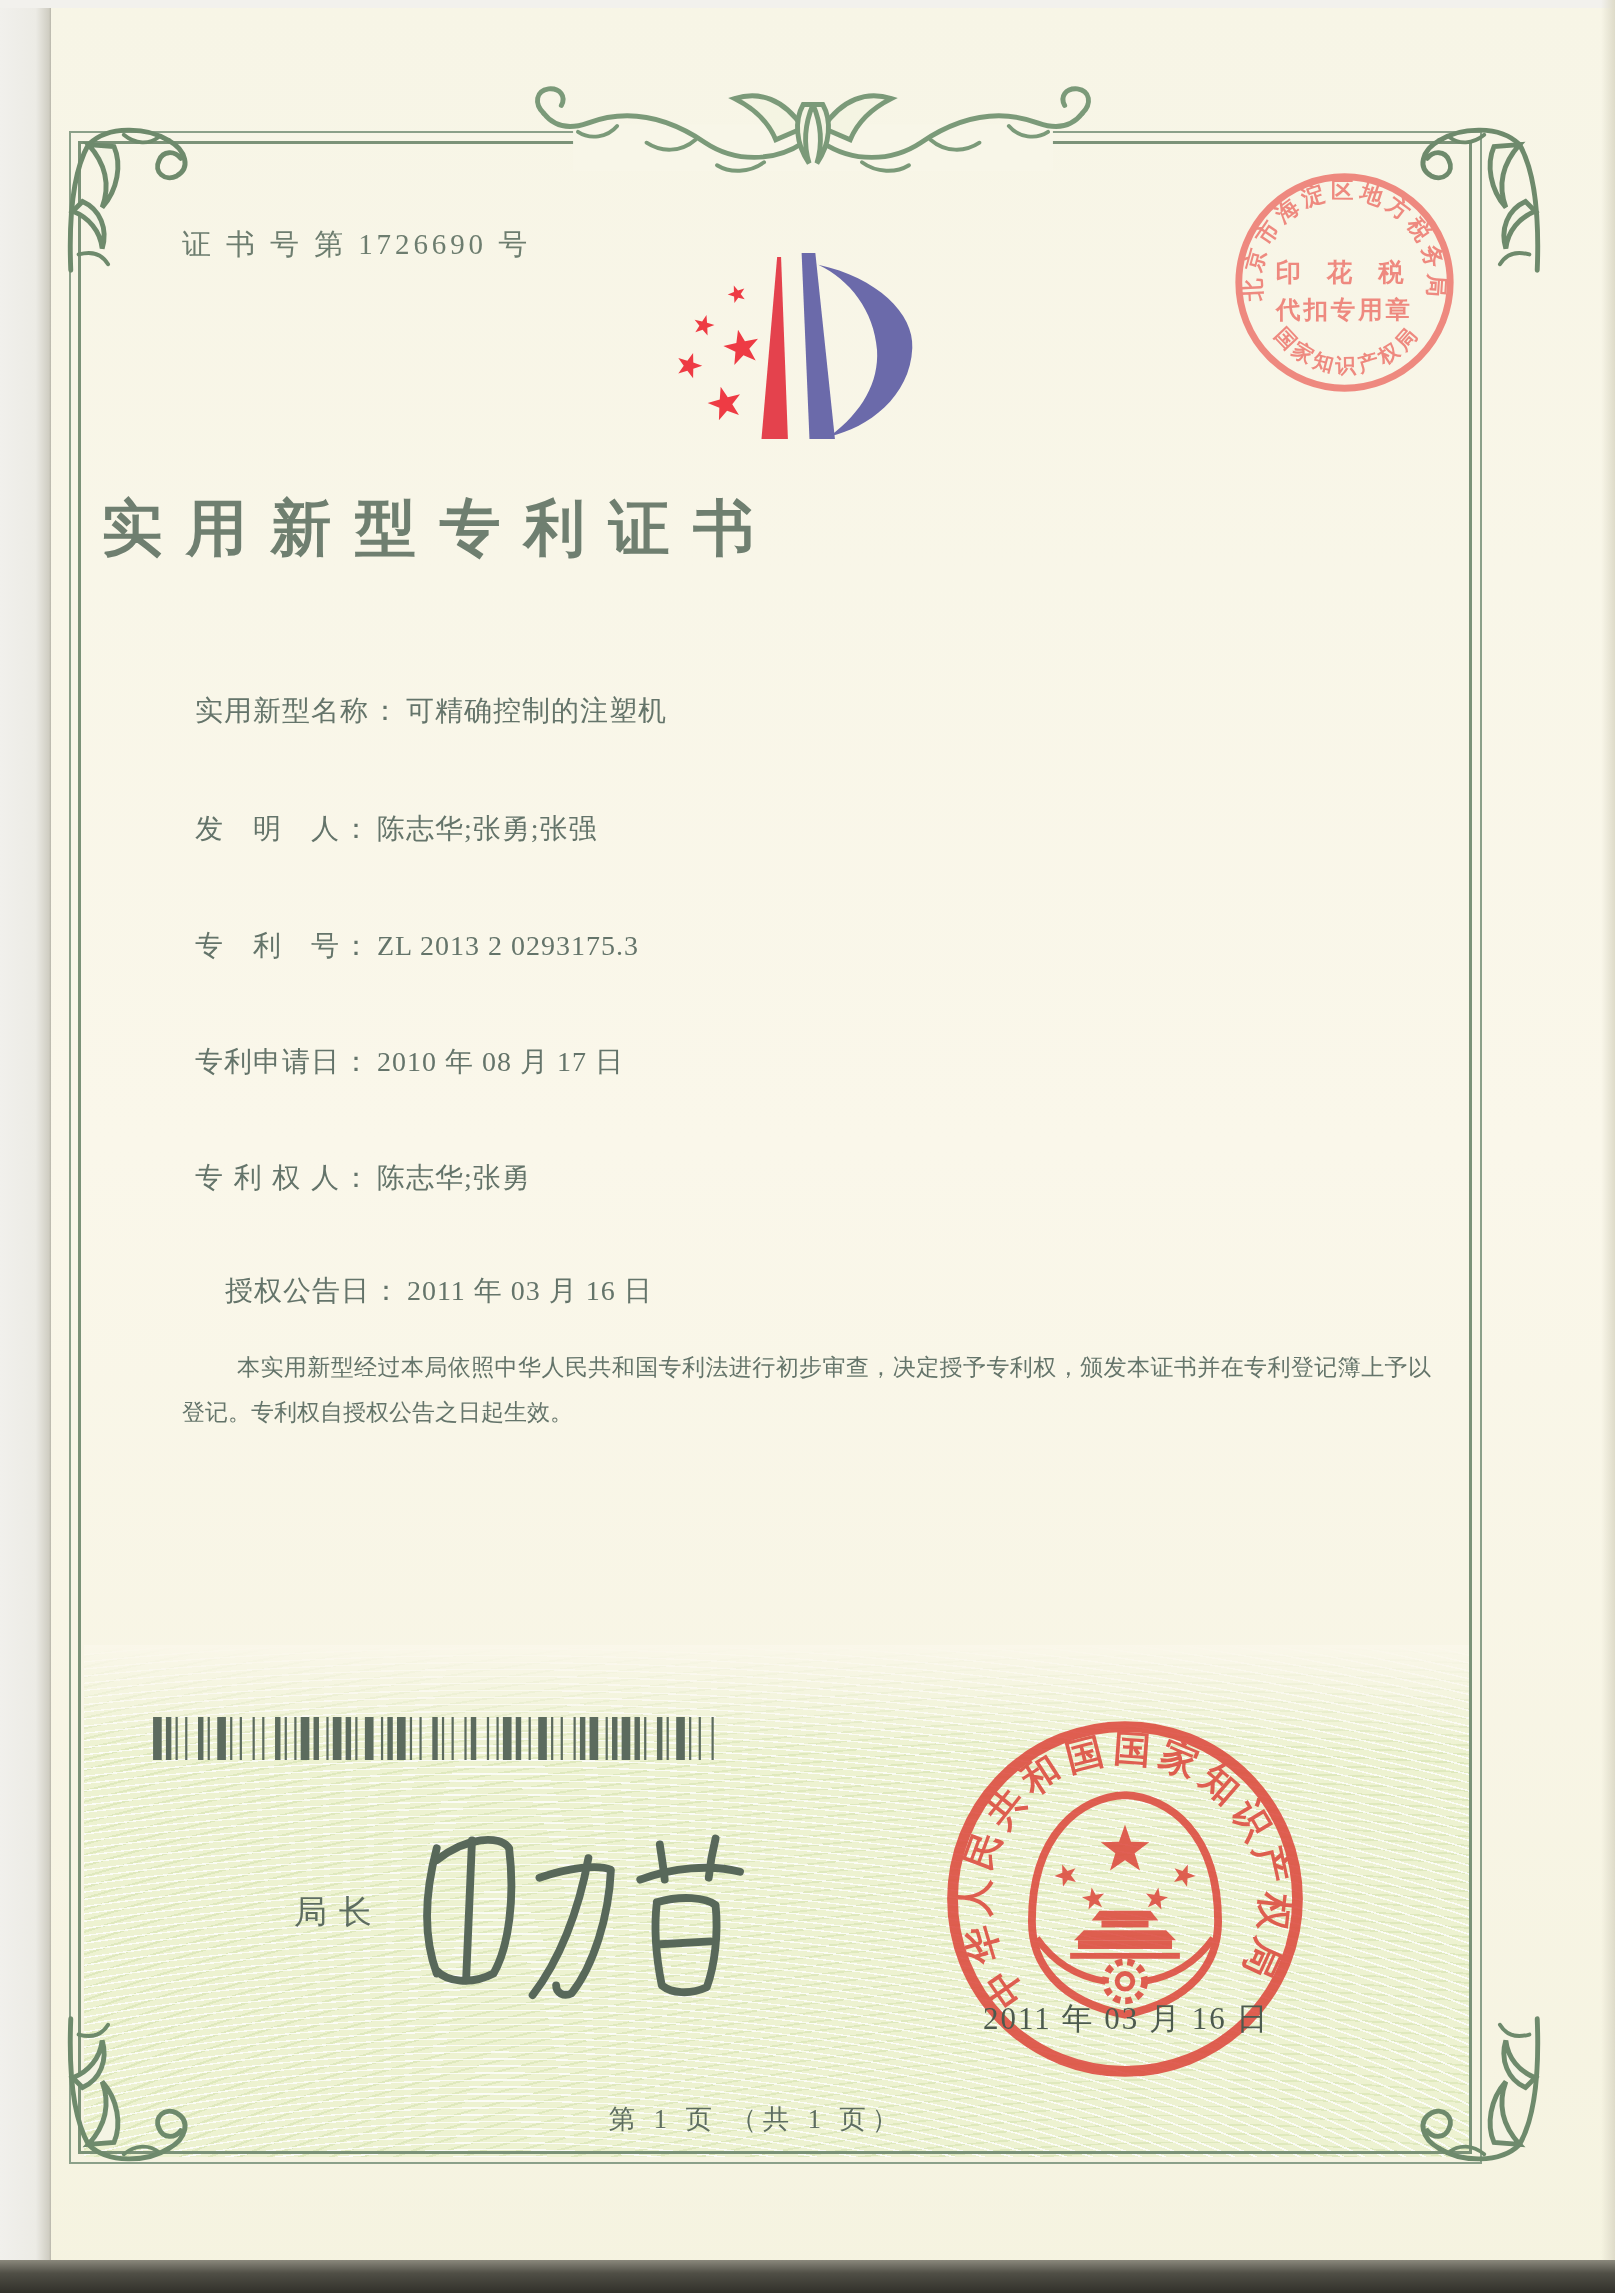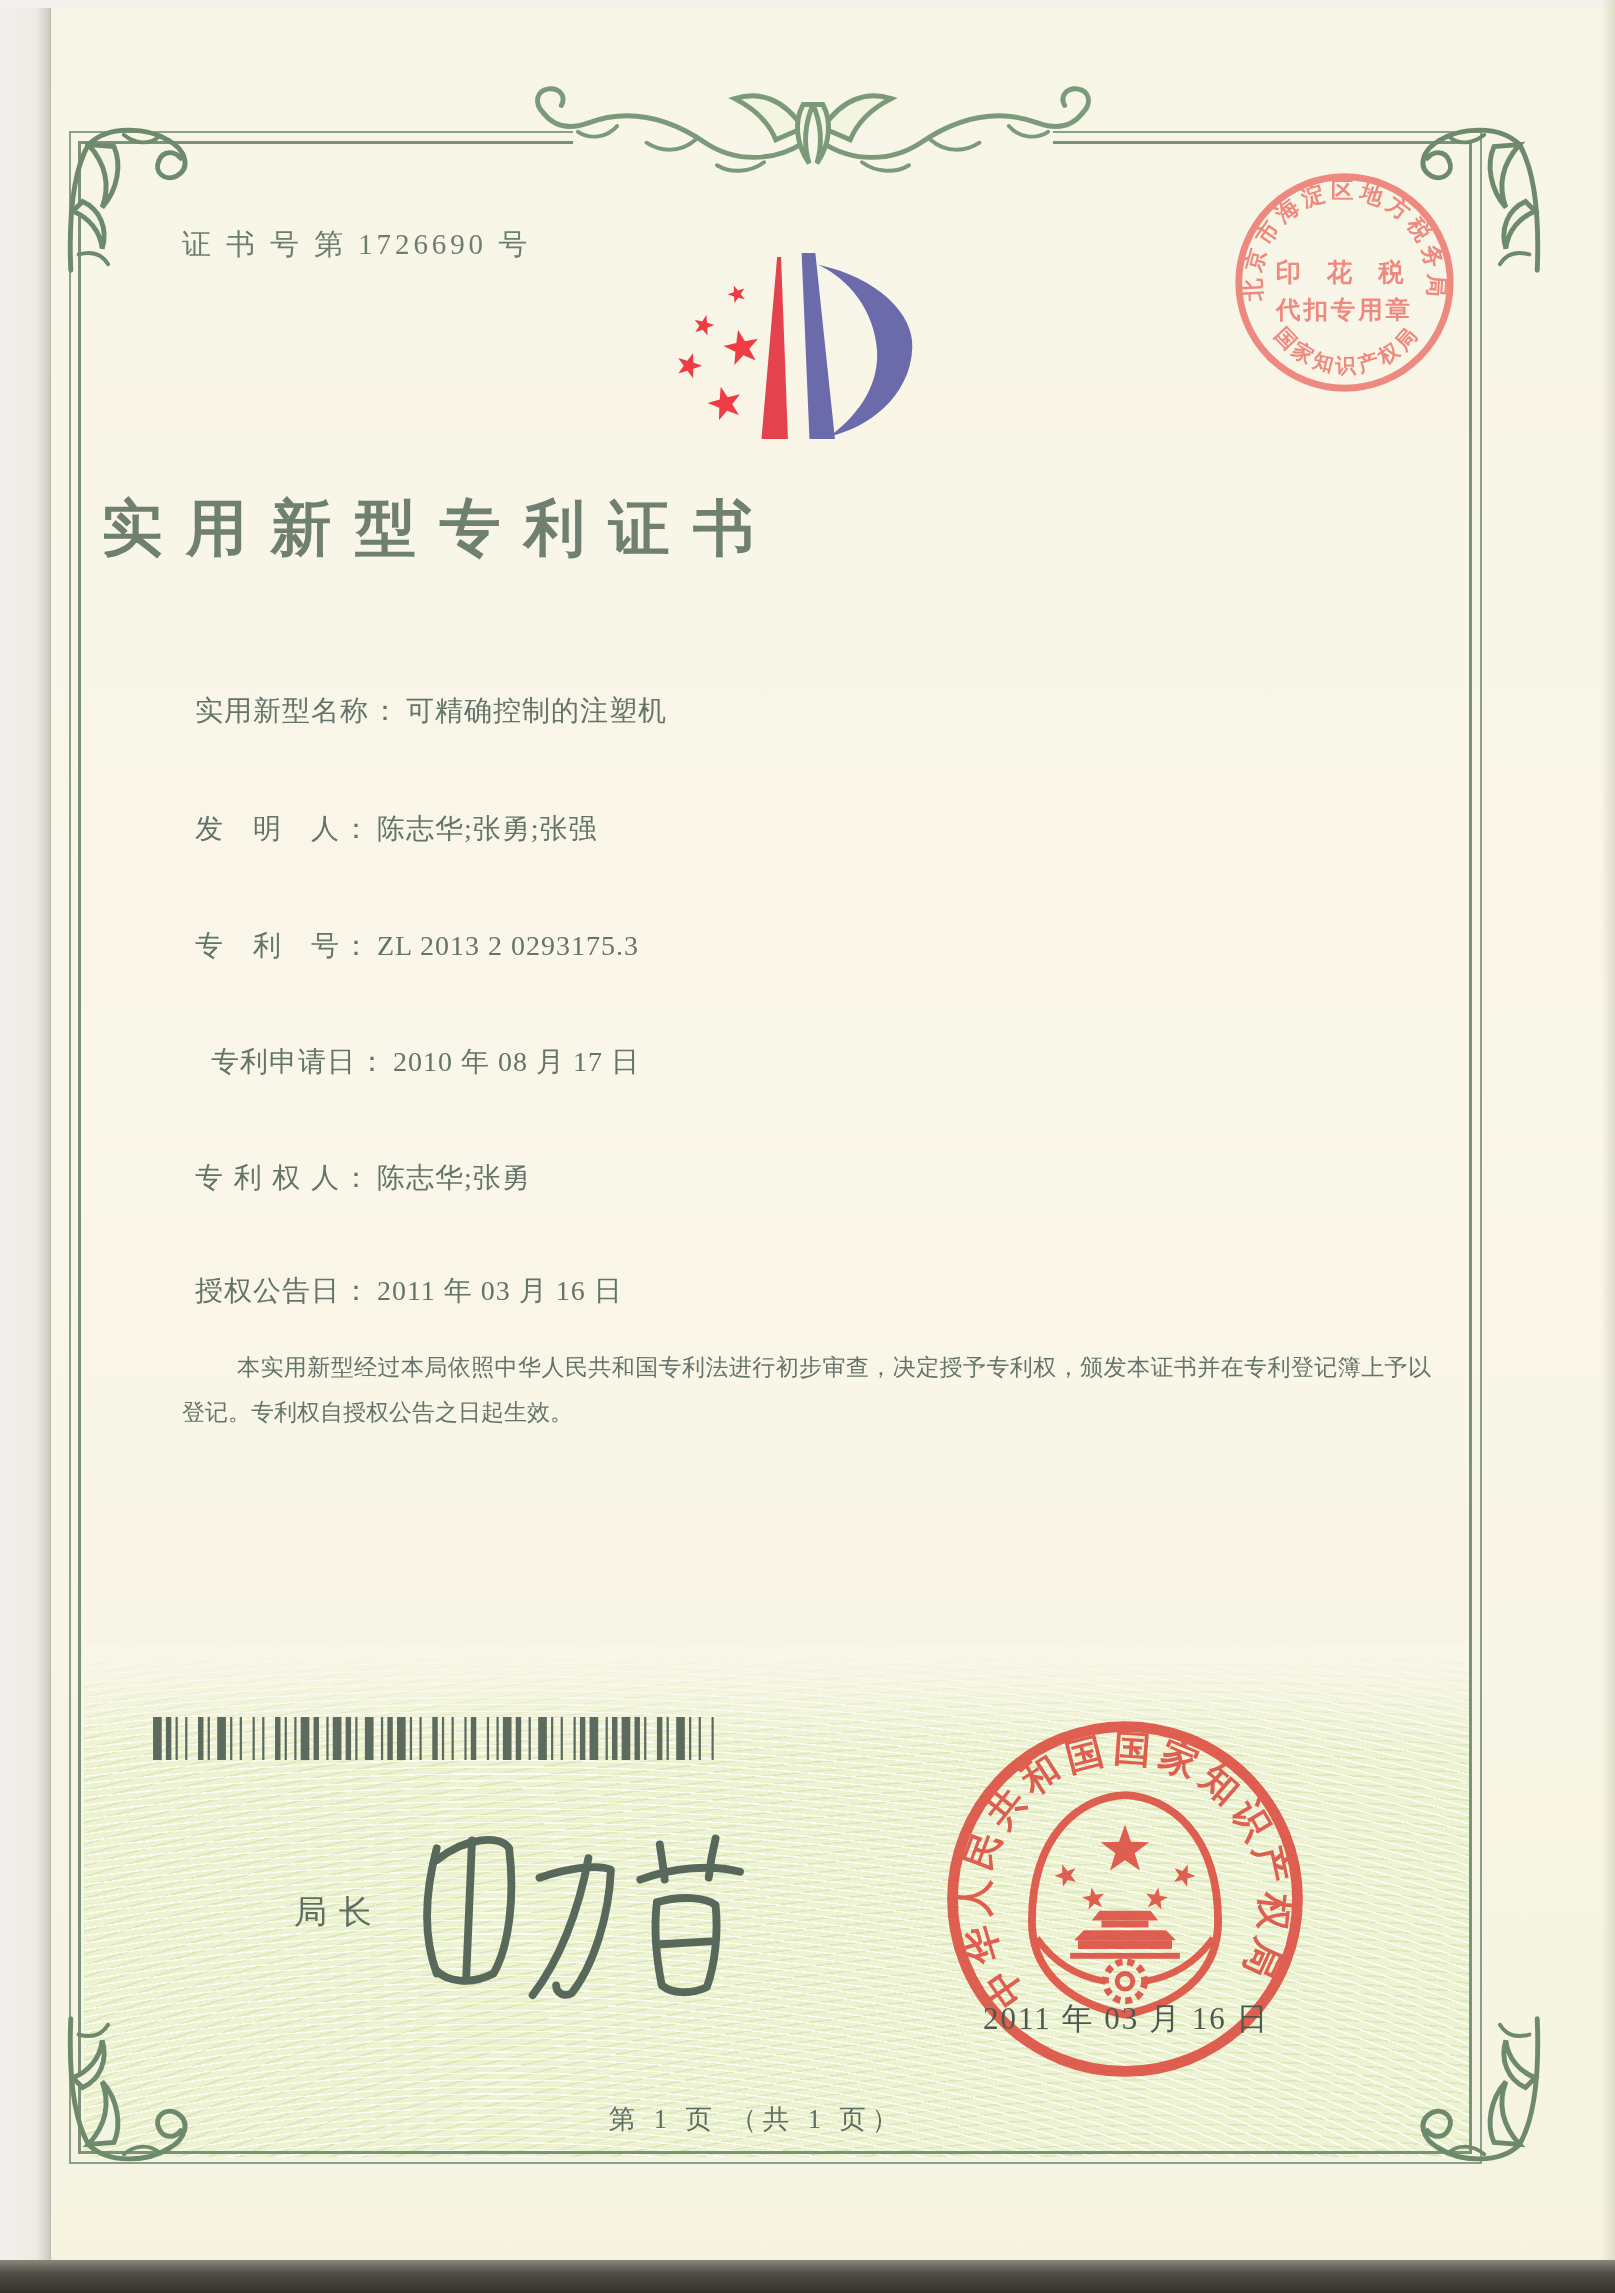--- a/index.html
+++ b/index.html
@@ -60,21 +60,21 @@
     position:absolute;left:78px;top:488px;width:1396px;
     text-align:left;font-size:61px;font-weight:bold;
     color:#6f7f70;letter-spacing:23.5px;text-indent:23.5px;
   }
   .row{
     position:absolute;left:195px;font-size:28px;color:#64746a;
     white-space:nowrap;letter-spacing:1px;
   }
   .row .lab{display:inline-block;min-width:145px;text-align:justify;text-align-last:justify;vertical-align:baseline;}
   .row .col{padding:0 5.9px 0 2px;}
-  .r0{top:692px;} .r1{top:810px;} .r2{top:927px;} .r3{top:1043px;margin-left:16px;} .r4{top:1159px;} .r5{top:1272px;}
+  .r0{top:692px;} .r1{top:810px;} .r2{top:927px;} .r3{top:1043px;} .r4{top:1159px;} .r5{top:1272px;margin-left:30px;}
 
   .body-text{
     position:absolute;left:182px;top:1345px;width:1249px;
     font-size:23px;line-height:45px;color:#64746a;text-align:justify;
   }
   .body-text p{margin:0;text-indent:55px;}
 
   .barcode{position:absolute;left:152px;top:1717px;}
   .sig-label{
     position:absolute;left:294px;top:1890px;font-size:33px;color:#5d6d60;letter-spacing:11.8px;

